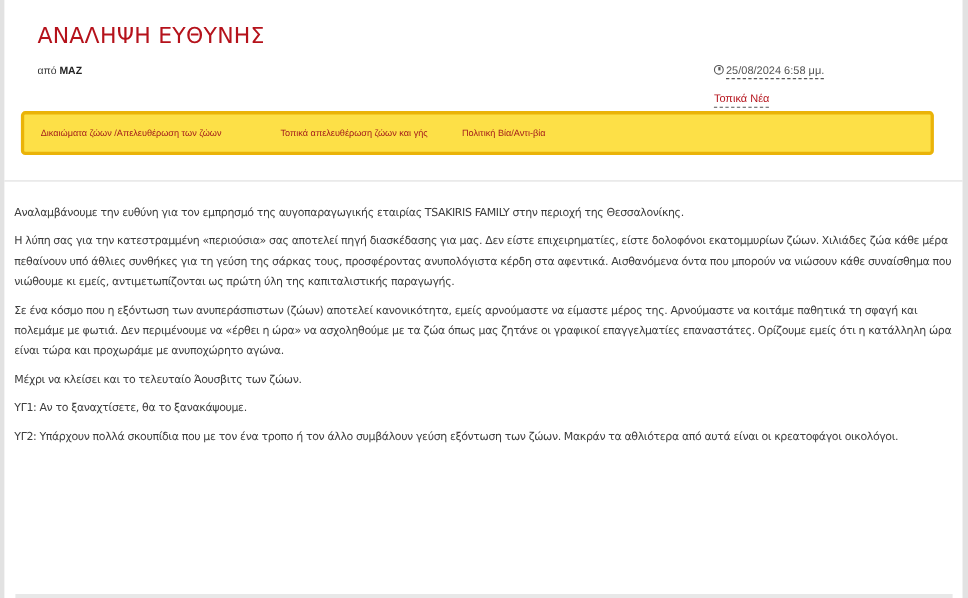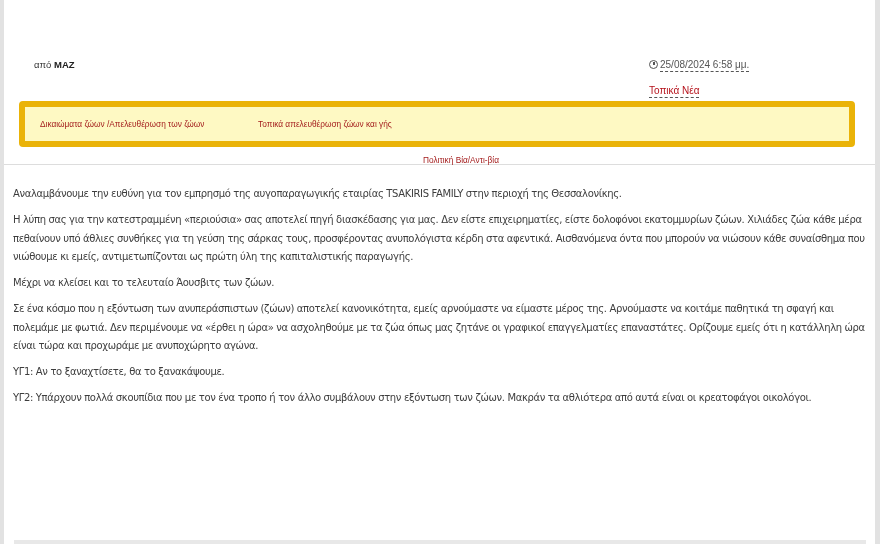--- a/index.html
+++ b/index.html
@@ -86,23 +86,23 @@
       line-height: 12px;
       color: #b5121b;
       text-decoration: none;
     }
     .tags {
       position: absolute;
       left: 15px;
       top: 101px;
       width: 824px;
       height: 34px;
-      border: 6px solid #eab308;
+      border: 3px solid #eab308;
       border-radius: 4px;
-      background: #fef9c3;
+      background: #fde047;
     }
     .tags a {
       position: absolute;
       top: 12px;
       font-size: 8.3px;
       color: #a31c1c;
       text-decoration: none;
       white-space: nowrap;
     }
     .content {
@@ -126,41 +126,42 @@
       width: 852px;
       height: 4px;
       background: #e8e8e8;
     }
   </style>
 </head>
 <body>
 
 <div class="card">
   <div class="header">
+    <h1 class="title">ΑΝΑΛΗΨΗ ΕΥΘΥΝΗΣ</h1>
 
     <div class="byline">
       <span>από</span>
       <b>MAZ</b>
     </div>
 
     <div class="meta">
       <span class="clock"></span><span class="date">25/08/2024 6:58 μμ.</span><br>
       <a class="cat" href="#">Τοπικά Νέα</a>
     </div>
 
     <div class="tags">
       <a href="#" style="left:15px;">Δικαιώματα ζώων /Απελευθέρωση των ζώων</a>
       <a href="#" style="left:233px;">Τοπικά απελευθέρωση ζώων και γής</a>
-      <a href="#" style="left:398px;margin-top:36px;">Πολιτική Βία/Αντι-βία</a>
+      <a href="#" style="left:398px;">Πολιτική Βία/Αντι-βία</a>
     </div>
   </div>
 
   <div class="content">
     <p>Αναλαμβάνουμε την ευθύνη για τον εμπρησμό της αυγοπαραγωγικής εταιρίας TSAKIRIS FAMILY στην περιοχή της Θεσσαλονίκης.</p>
     <p>Η λύπη σας για την κατεστραμμένη «περιούσια» σας αποτελεί πηγή διασκέδασης για μας. Δεν είστε επιχειρηματίες, είστε δολοφόνοι εκατομμυρίων ζώων. Χιλιάδες ζώα κάθε μέρα πεθαίνουν υπό άθλιες συνθήκες για τη γεύση της σάρκας τους, προσφέροντας ανυπολόγιστα κέρδη στα αφεντικά. Αισθανόμενα όντα που μπορούν να νιώσουν κάθε συναίσθημα που νιώθουμε κι εμείς, αντιμετωπίζονται ως πρώτη ύλη της καπιταλιστικής παραγωγής.</p>
+    <p>Σε ένα κόσμο που η εξόντωση των ανυπεράσπιστων (ζώων) αποτελεί κανονικότητα, εμείς αρνούμαστε να είμαστε μέρος της. Αρνούμαστε να κοιτάμε παθητικά τη σφαγή και πολεμάμε με φωτιά. Δεν περιμένουμε να «έρθει η ώρα» να ασχοληθούμε με τα ζώα όπως μας ζητάνε οι γραφικοί επαγγελματίες επαναστάτες. Ορίζουμε εμείς ότι η κατάλληλη ώρα είναι τώρα και προχωράμε με ανυποχώρητο αγώνα.</p>
     <p>Μέχρι να κλείσει και το τελευταίο Άουσβιτς των ζώων.</p>
-    <p>Σε ένα κόσμο που η εξόντωση των ανυπεράσπιστων (ζώων) αποτελεί κανονικότητα, εμείς αρνούμαστε να είμαστε μέρος της. Αρνούμαστε να κοιτάμε παθητικά τη σφαγή και πολεμάμε με φωτιά. Δεν περιμένουμε να «έρθει η ώρα» να ασχοληθούμε με τα ζώα όπως μας ζητάνε οι γραφικοί επαγγελματίες επαναστάτες. Ορίζουμε εμείς ότι η κατάλληλη ώρα είναι τώρα και προχωράμε με ανυποχώρητο αγώνα.</p>
     <p>ΥΓ1: Αν το ξαναχτίσετε, θα το ξανακάψουμε.</p>
-    <p>ΥΓ2: Υπάρχουν πολλά σκουπίδια που με τον ένα τροπο ή τον άλλο συμβάλουν στην εξόντωση των ζώων. Μακράν τα αθλιότερα από αυτά είναι οι κρεατοφάγοι οικολόγοι.</p>
+    <p>ΥΓ2: Υπάρχουν πολλά σκουπίδια που με τον ένα τροπο ή τον άλλο συμβάλουν γεύση εξόντωση των ζώων. Μακράν τα αθλιότερα από αυτά είναι οι κρεατοφάγοι οικολόγοι.</p>
   </div>
 
   <div class="footer-rule"></div>
 </div>
 
 </body></html>

